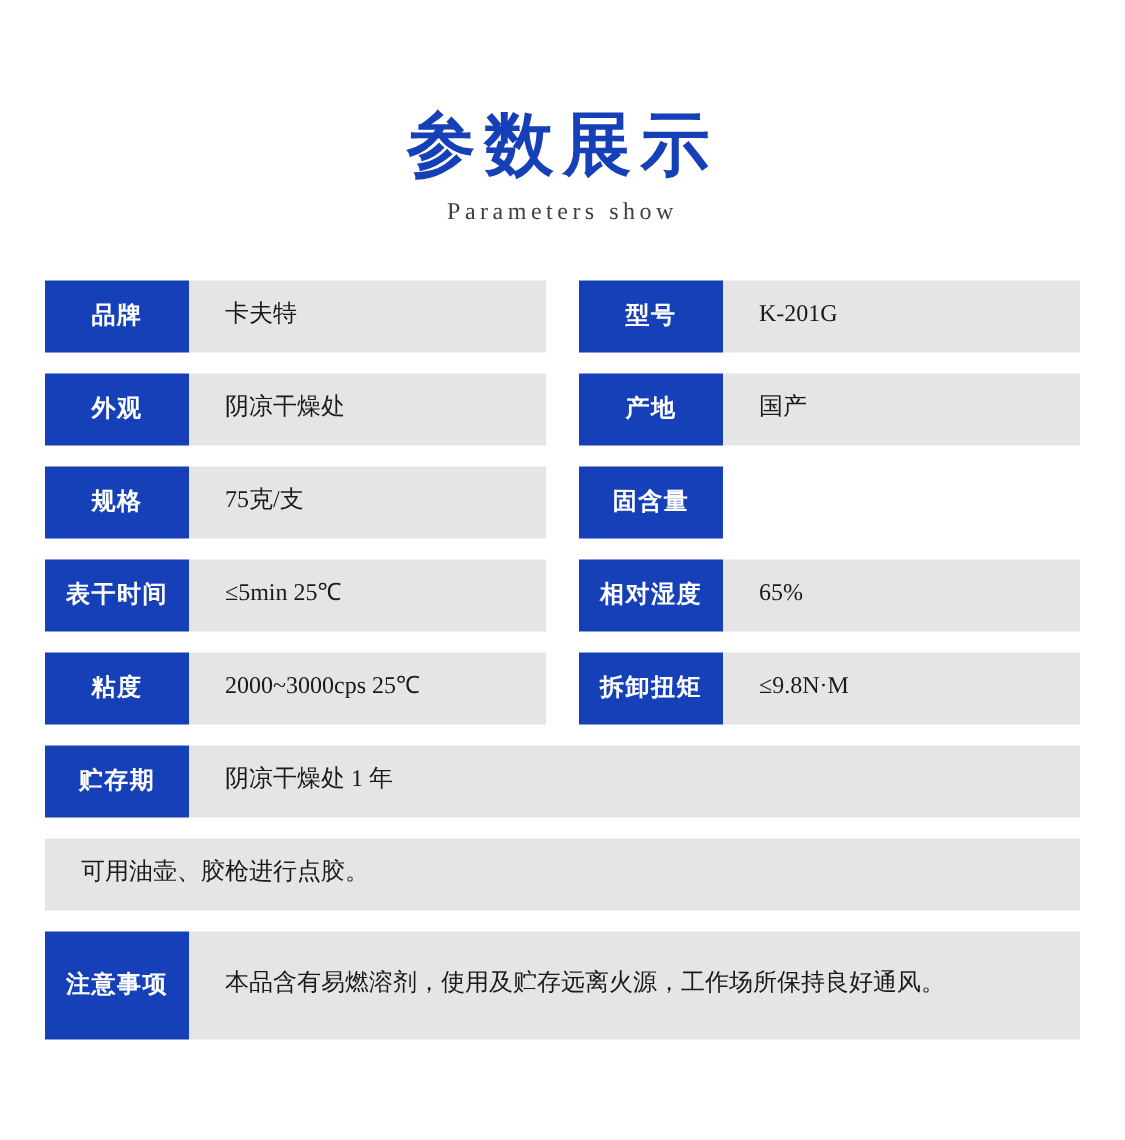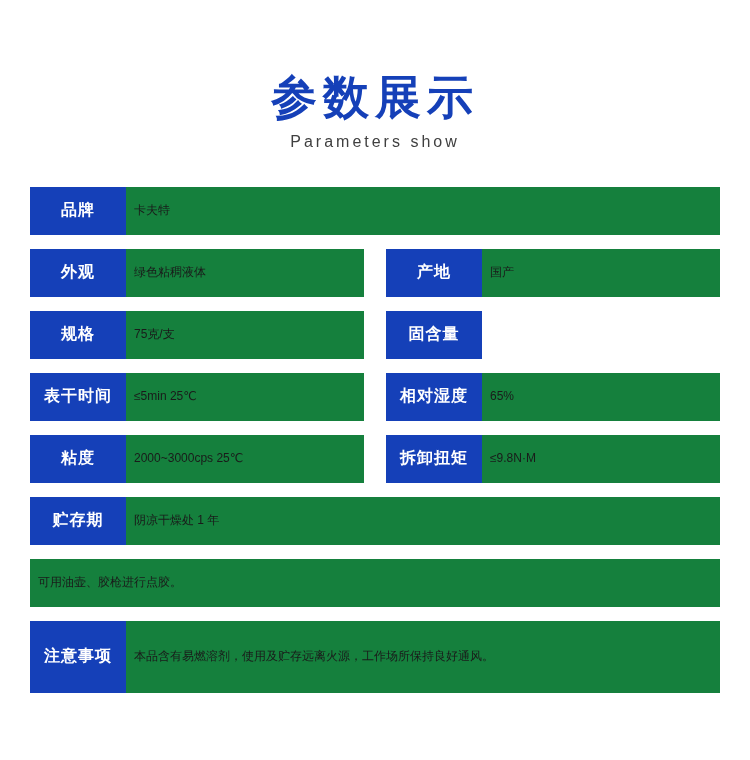--- a/index.html
+++ b/index.html
@@ -13,20 +13,21 @@
     font-family: "Liberation Sans", "DejaVu Sans", sans-serif;
     color: #222;
     overflow: hidden;
   }
 
   .page {
     position: relative;
     width: 750px;
     height: 760px;
     box-sizing: border-box;
+    font-family: Liberation Serif, serif;
   }
 
   
   .header {
     padding-top: 72px;
     text-align: center;
   }
   .header .title {
     font-size: 46px;
     line-height: 1.1;
@@ -72,27 +73,27 @@
     display: flex;
     align-items: center;
     justify-content: center;
     text-align: center;
     box-sizing: border-box;
     padding: 4px 4px;
     letter-spacing: 1px;
   }
 
   .cell .value {
-    background: #15803d;
+    background: #e5e5e5;
     color: #1a1a1a;
-    font-size: 12px;
+    font-size: 16px;
     display: flex;
     align-items: center;
     flex: 1 1 auto;
-    padding: 8px 8px;
+    padding: 8px 24px;
     box-sizing: border-box;
     line-height: 1.55;
   }
 
   
   .row-full .cell {
     flex: 1 1 100%;
     justify-content: center;
   }
 
@@ -116,26 +117,30 @@
     <div class="subtitle">Parameters show</div>
   </div>
 
   <div class="specs">
 
     <div class="row-pair">
       <div class="cell left">
         <div class="label">品牌</div>
         <div class="value">卡夫特</div>
       </div>
+      <div class="cell right">
+        <div class="label">型号</div>
+        <div class="value">K-201G</div>
+      </div>
     </div>
 
     <div class="row-pair">
       <div class="cell left">
         <div class="label">外观</div>
-        <div class="value">绿色粘稠液体</div>
+        <div class="value">阴凉干燥处</div>
       </div>
       <div class="cell right">
         <div class="label">产地</div>
         <div class="value">国产</div>
       </div>
     </div>
 
     <div class="row-pair">
       <div class="cell left">
         <div class="label">规格</div>

